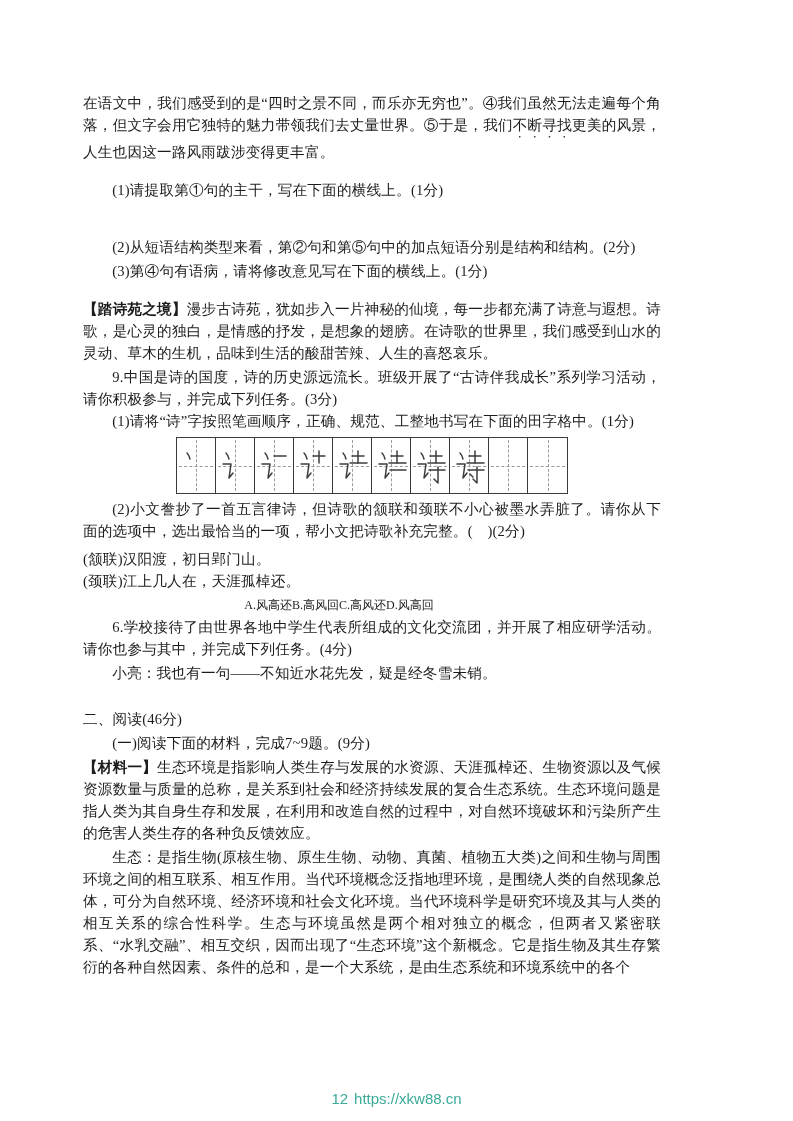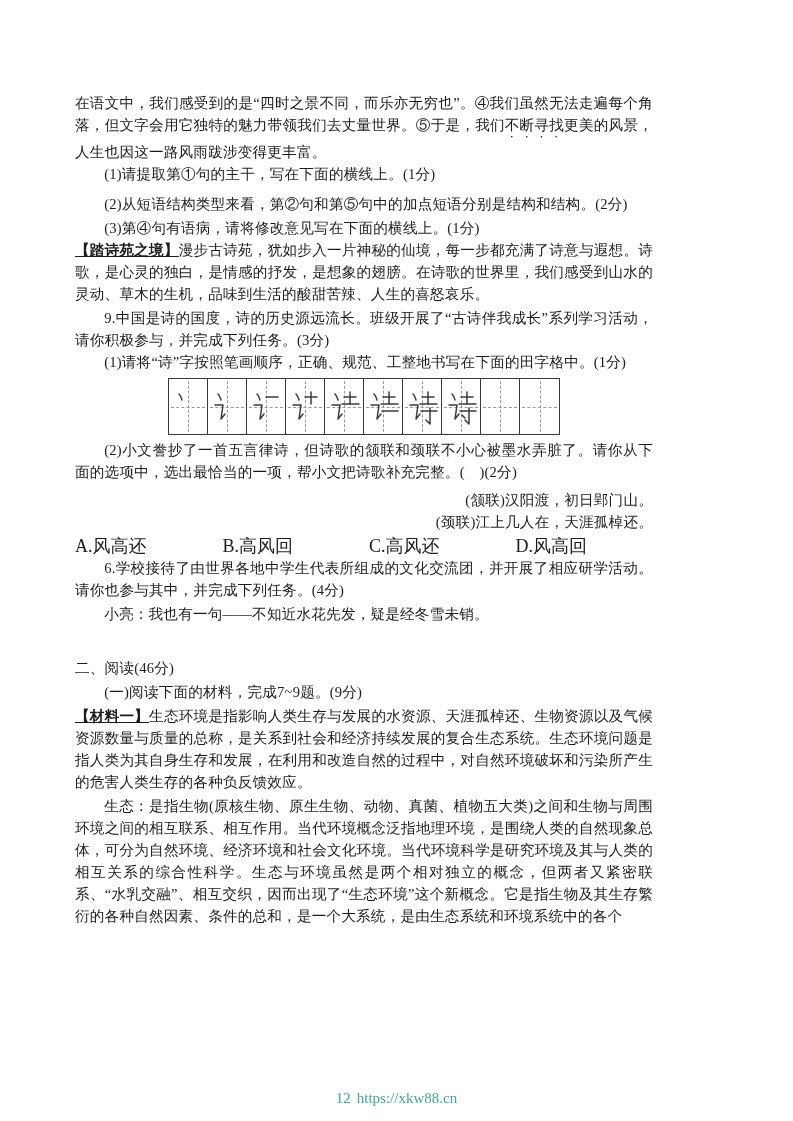--- a/index.html
+++ b/index.html
@@ -3,57 +3,57 @@
 <meta charset="utf-8">
 <style>
   * { margin:0; padding:0; box-sizing:border-box; }
   html, body { background:#ffffff; }
   body {
     width:793px; height:1121px; position:relative; overflow:hidden;
     font-family:"Liberation Serif","DejaVu Serif",serif;
     color:#1c1c1c;
   }
   .page {
-    position:absolute; top:0; left:0; width:726px; height:1121px;
+    position:absolute; top:0; left:8px; width:726px; height:1121px;
     padding:92px 73px 0 75px;
   }
   .para {
     font-size:14.6px; line-height:22px; text-align:justify;
     letter-spacing:0.2px;
   }
   .indent { text-indent:2em; }
-  .center { text-align:right; }
-  .bold-label { font-weight:bold;text-decoration:underline; }
+  .center { text-align:left; }
+  .bold-label { font-weight:bold; }
   .mt-s { margin-top:2px; }
-  .mt-m { }
-  .mt-blank { margin-top:8px; }
-  .mt-sec { margin-top:32px; }
+  .mt-m { margin-top:16px; }
+  .mt-blank { margin-top:35px; }
+  .mt-sec { margin-top:24px; }
   .mt-c { margin-top:6px; }
 
   
   .em-dots {
     -webkit-text-emphasis:filled dot; -webkit-text-emphasis-position:under left;
     text-emphasis:filled dot; text-emphasis-position:under left;
   }
 
   
   .tzg { width:392px; margin:5px auto 4px auto; border:1.5px solid #3a3a3a; display:flex; background:#fff; }
   .tzg-cell { position:relative; width:39px; height:55px; border-right:1px solid #3a3a3a; }
   .tzg-cell:last-child { border-right:none; }
   .tzg-cell::before { content:""; position:absolute; left:2px; right:2px; top:50%; border-top:1px dashed #9a9a9a; }
   .tzg-cell::after  { content:""; position:absolute; top:2px; bottom:2px; left:50%; border-left:1px dashed #9a9a9a; }
   .tzg-cell svg { position:absolute; left:0; top:0; width:39px; height:55px; z-index:2; }
   .tzg-cell svg path { stroke:#3c3c3c; stroke-width:1.5; fill:none; stroke-linecap:round; stroke-linejoin:round; }
 
   
-  .options { display:flex; width:512px; justify-content:space-between; font-size:18px; line-height:22px; margin-top:2px; }
+  .options { display:flex; width:512px; justify-content:center; font-size:12px; line-height:22px; margin-top:2px; }
 
   .footer {
     position:absolute; left:0; right:0; bottom:14px; text-align:center;
-    font-family:Liberation Serif, serif;
+    font-family:Liberation Sans, sans-serif;
     font-size:15px; color:#3BAA99;
   }
   .footer span { margin:0 3px; }
 </style>
 </head>
 <body>
 
 <div class="page">
 
   <p class="para"><span>在语文中，我们感受到的是“四时之景不同，而乐亦无穷也”。④我们虽然无法走遍每个角落，但文字会用它独特的魅力带领我们去丈量世界。⑤于是，我们</span><span class="em-dots">不断寻找</span><span>更美的风景，人生也因这一路风雨跋涉变得更丰富。</span></p>

